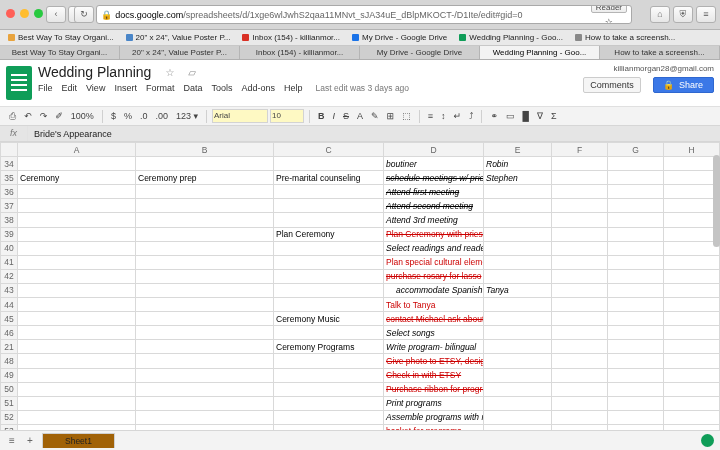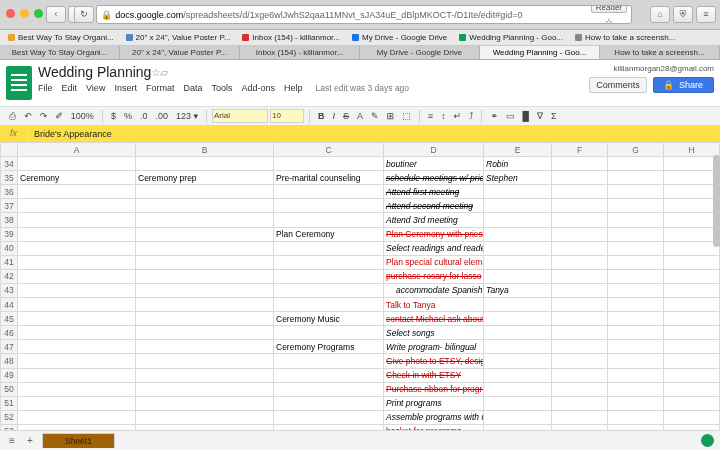--- a/index.html
+++ b/index.html
@@ -48,43 +48,43 @@
   .sheets-top { display:flex; padding:4px 6px 0 6px; height:46px; position:relative; }
   .sheets-logo { width:26px; height:34px; background:#0f9d58; border-radius:2px; margin-top:2px; margin-right:6px;
                  position:relative; }
   .sheets-logo:after { content:""; position:absolute; left:5px; top:8px; width:16px; height:18px;
                        background:
                          linear-gradient(#fff,#fff) 0 0/16px 2px no-repeat,
                          linear-gradient(#fff,#fff) 0 5px/16px 2px no-repeat,
                          linear-gradient(#fff,#fff) 0 10px/16px 2px no-repeat,
                          linear-gradient(#fff,#fff) 0 15px/16px 2px no-repeat; }
   .title-block { flex:1; min-width:0; }
-  .doc-title-row { display:flex; align-items:center; gap:0; }
+  .doc-title-row { display:flex; align-items:center; gap:14px; }
   .doc-title { font-size:14px; color:#222; }
   .star-icon, .folder-icon { font-size:10px; color:#888; }
   .menu-row { display:flex; align-items:center; gap:9px; margin-top:3px; font-size:9px; color:#333; }
   .menu-item { cursor:default; }
   .last-edit { color:#777; font-size:8.5px; margin-left:4px; }
   .acct-area { position:absolute; right:6px; top:4px; text-align:right; }
   .acct-email { font-size:8px; color:#555; }
-  .acct-row { display:flex; align-items:center; gap:6px; justify-content:flex-end; margin-top:4px; }
+  .acct-row { display:flex; align-items:center; gap:12px; justify-content:flex-end; margin-top:4px; }
   .comments-btn { font-size:9px; color:#333; background:#f5f5f5; border:1px solid #ccc; border-radius:2px; padding:2px 6px; }
   .share-btn { font-size:9px; color:#fff; background:#3b78e7; border:1px solid #2f67cf; border-radius:2px; padding:2px 10px;
                display:flex; align-items:center; gap:4px; }
 
   
   .toolbar { height:20px; background:#f3f3f3; border-top:1px solid #e0e0e0; border-bottom:1px solid #d6d6d6;
              display:flex; align-items:center; gap:2px; padding:0 6px; font-size:9px; color:#444; }
   .tb { padding:0 3px; line-height:18px; white-space:nowrap; }
   .tb-sep { width:1px; height:13px; background:#d0d0d0; margin:0 3px; }
   .tb-box { border:1px solid #d3d3d3; background:#fef9c3; height:14px; line-height:12px; padding:0 1px; font-size:8px;
             display:flex; align-items:center; gap:3px; }
 
   
-  .formula-bar { height:16px; display:flex; align-items:center; border-bottom:1px solid #d6d6d6; background:#fde047; font-size:9px; }
+  .formula-bar { height:16px; display:flex; align-items:center; border-bottom:1px solid #d6d6d6; background:#e5e5e5; font-size:9px; }
   .fx { width:28px; text-align:center; color:#777; font-style:italic; border-right:1px solid #e2e2e2; line-height:15px; }
   .formula-val { padding-left:6px; color:#222; }
 
   
   .grid-wrap { flex:1; overflow:hidden; position:relative; background:#fff; }
   table.grid { border-collapse:collapse; table-layout:fixed; width:720px; }
   table.grid th, table.grid td { border:1px solid #d9d9d9; height:14.1px; font-size:8.5px; padding:0 2px;
                                  overflow:hidden; white-space:nowrap; }
   th.colhead { background:#f3f3f3; color:#666; font-weight:normal; text-align:center; height:12px; font-size:8px; border-bottom:1px solid #c9c9c9;}
   td.rowhead { background:#f3f3f3; color:#666; text-align:center; width:22px; font-size:8px; } .c-B{width:118px;} .c-C{width:138px;} .c-D{width:110px;}
@@ -398,21 +398,21 @@
             <td class="c-B "></td>
             <td class="c-C "></td>
             <td class="c-D "></td>
             <td class="c-E black">Select songs</td>
             <td class="c-F "></td>
             <td class="c-G "></td>
             <td class="c-H "></td>
             <td class="c-I "></td>
           </tr>
           <tr>
-            <td class="rowhead">47</td>
+            <td class="rowhead">21</td>
             <td class="c-B "></td>
             <td class="c-C "></td>
             <td class="c-D ">Ceremony Programs</td>
             <td class="c-E black">Write program- bilingual</td>
             <td class="c-F "></td>
             <td class="c-G "></td>
             <td class="c-H "></td>
             <td class="c-I "></td>
           </tr>
           <tr>

